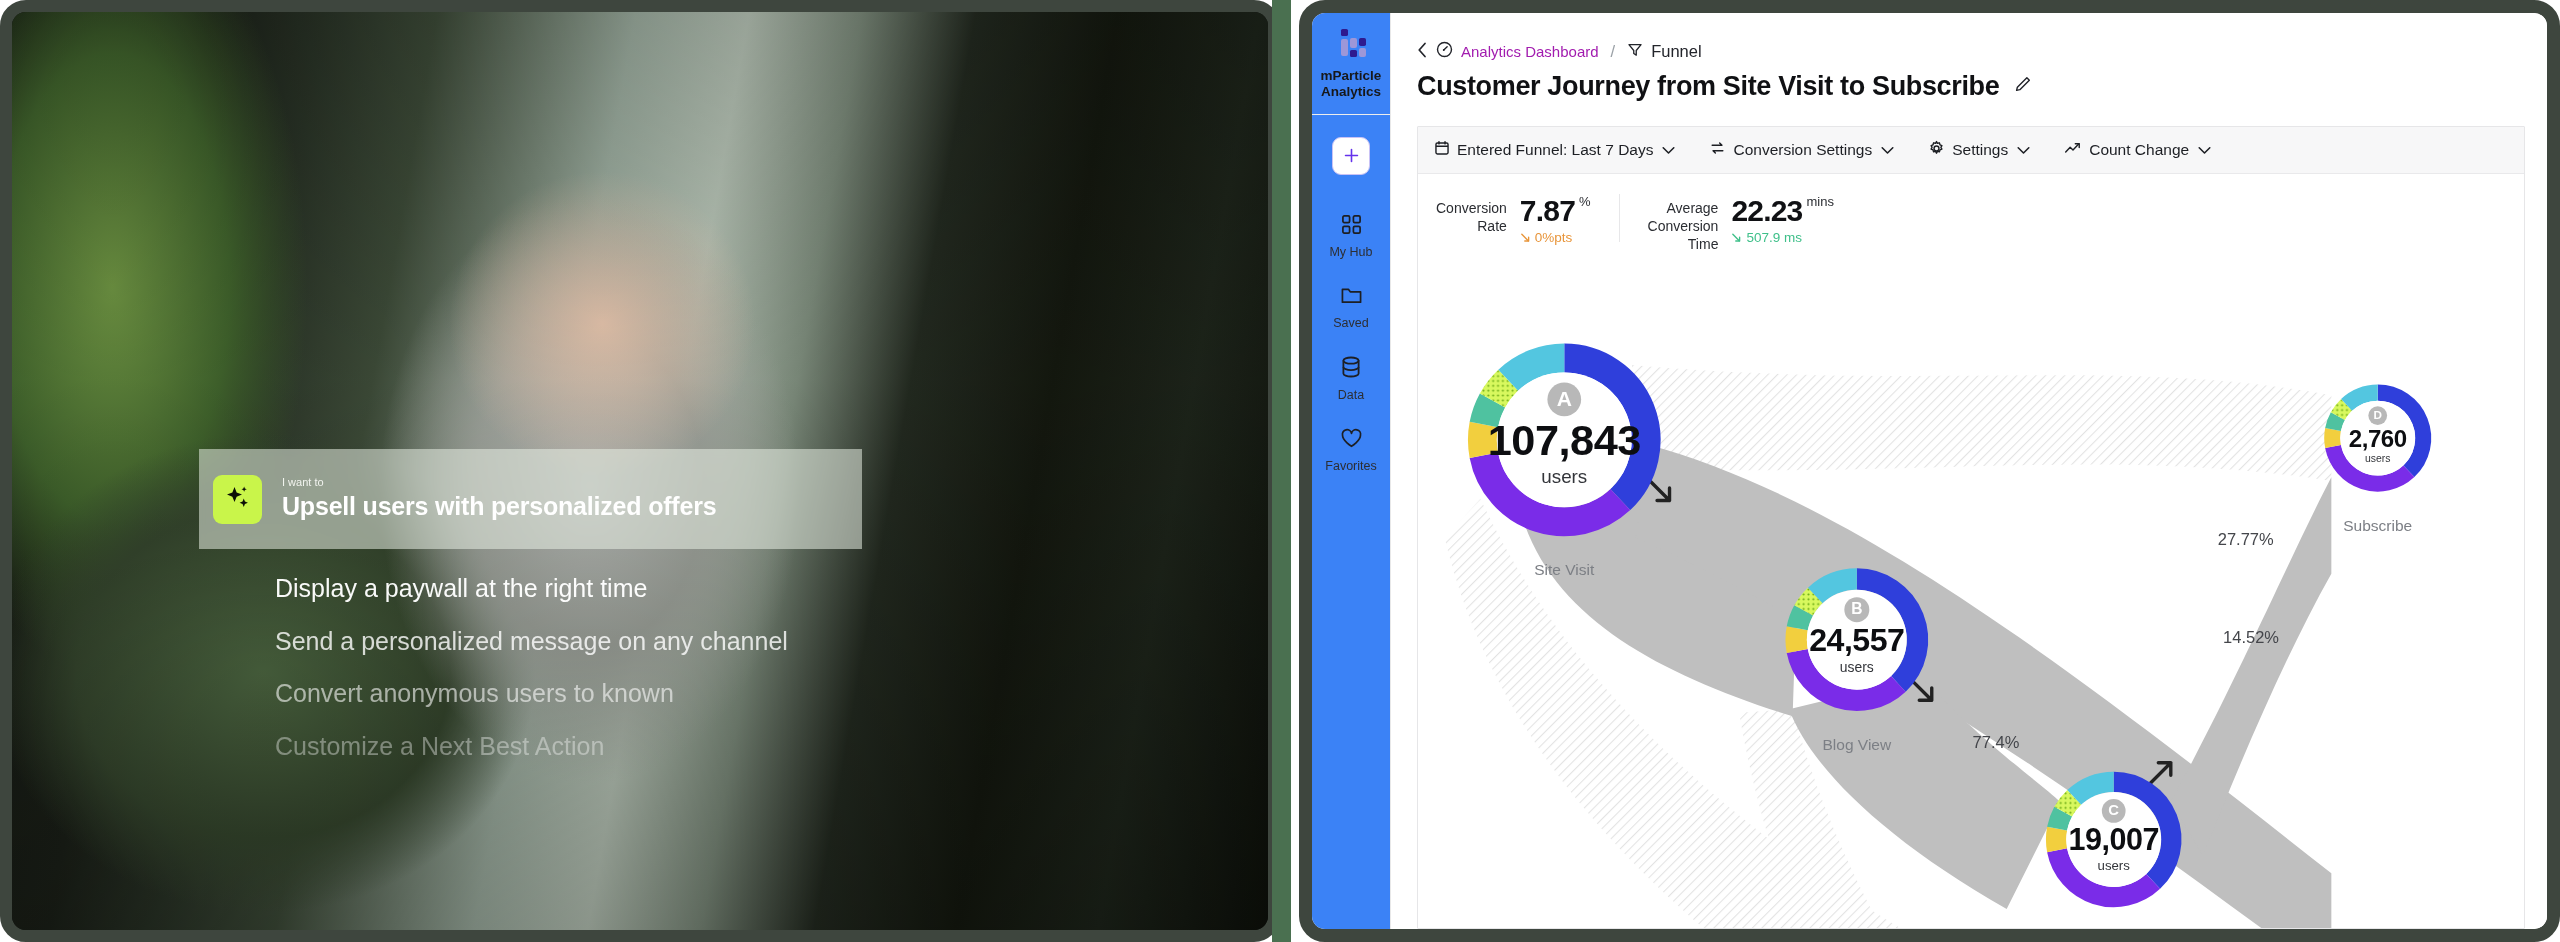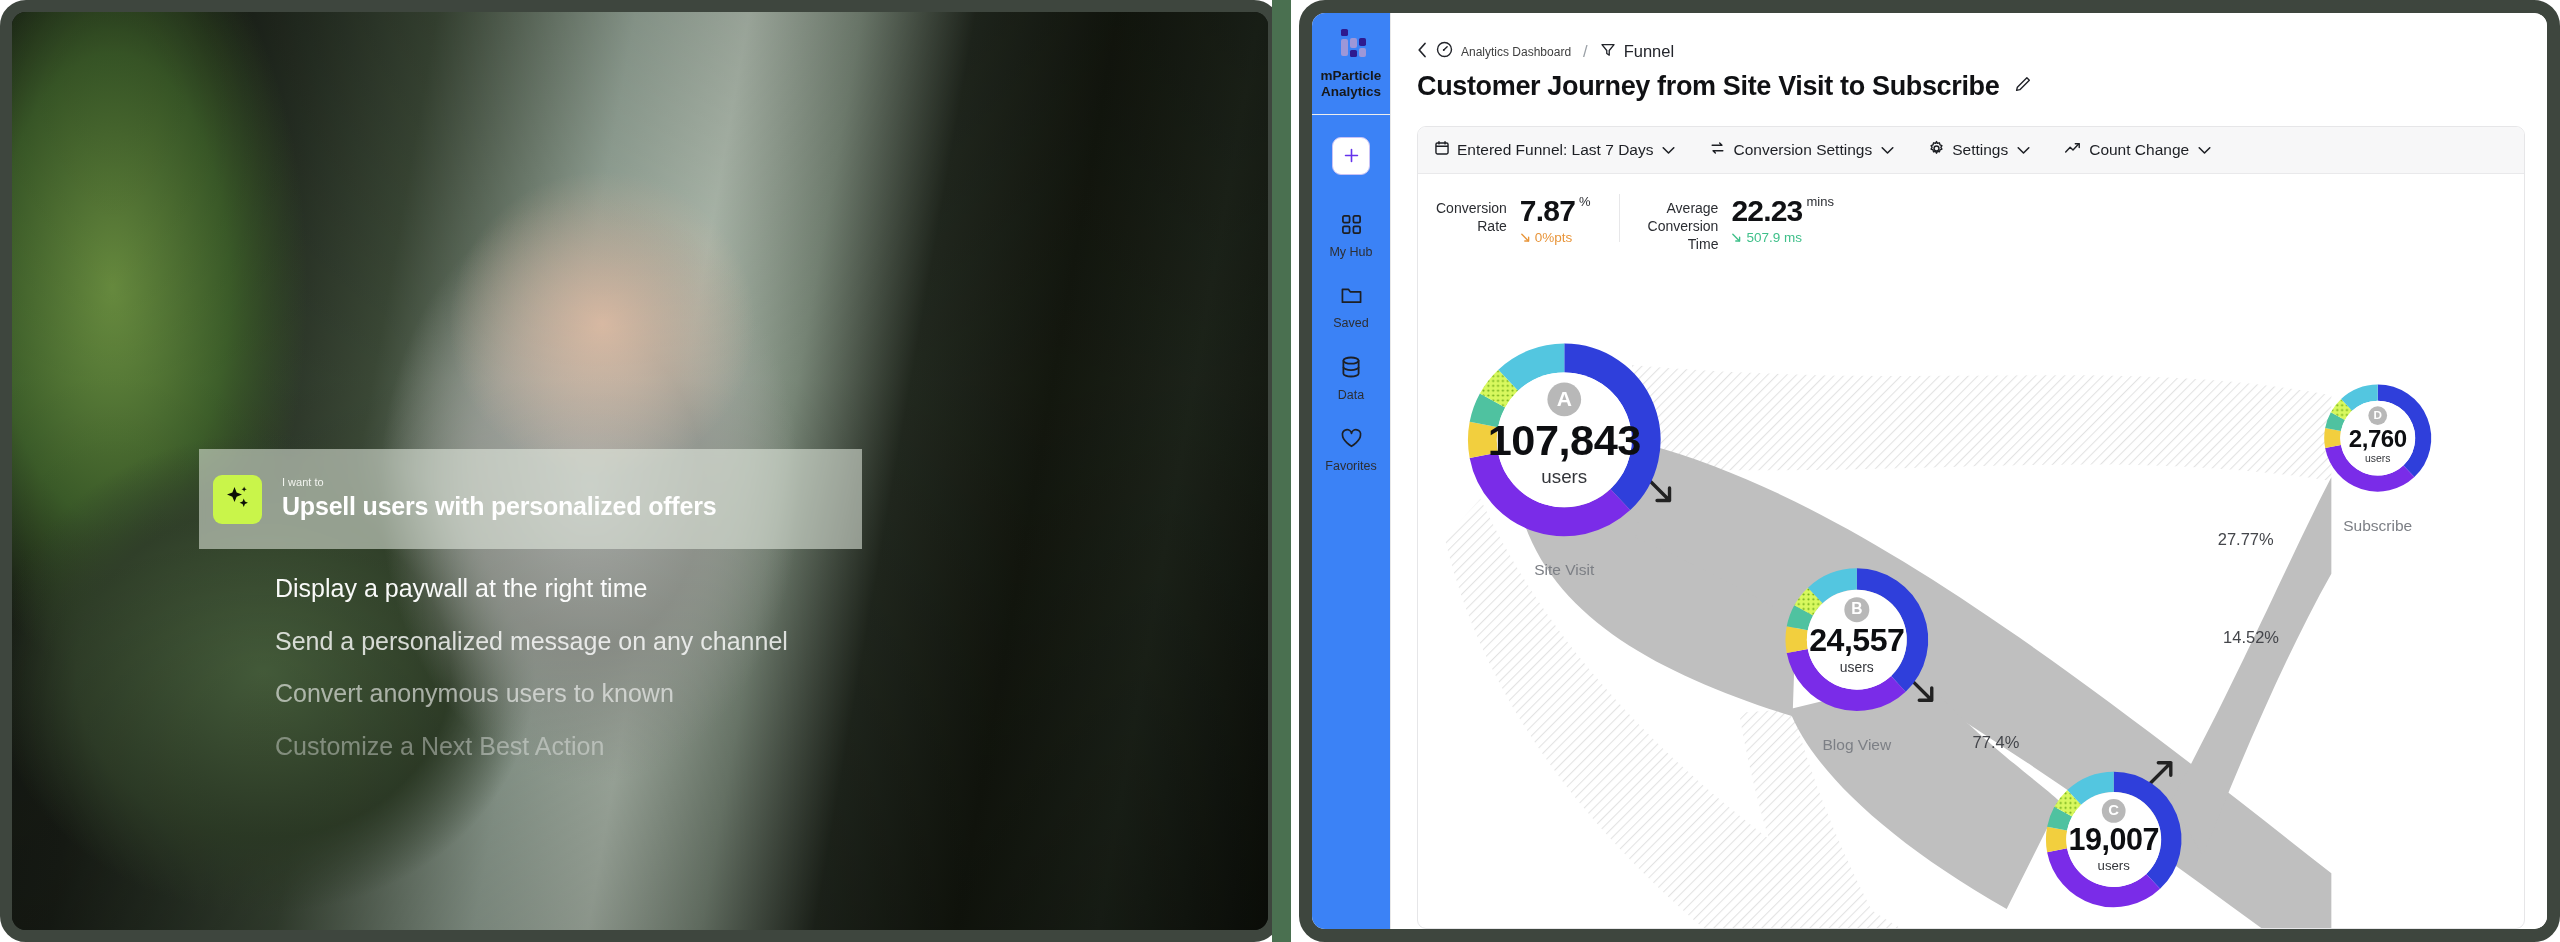--- a/index.html
+++ b/index.html
@@ -73,29 +73,29 @@
     border:1px solid #c9c2f5; background:#ffffff;
     display:flex; align-items:center; justify-content:center; cursor:pointer;
   }
   .nav{ margin-top:26px; width:100%; display:flex; flex-direction:column; align-items:center; }
   .nav-item{ width:100%; padding:13px 0; display:flex; flex-direction:column; align-items:center; cursor:pointer; }
   .nav-label{ font-size:12.5px; color:#2c2e33; margin-top:6px; }
 
   .content{ flex:1; background:#ffffff; display:flex; flex-direction:column; min-width:0; }
 
   .crumb{ display:flex; align-items:center; gap:8px; padding:28px 0 0 26px; font-size:16.5px; color:#23252b; }
-  .crumb a{ color:#404040; text-decoration:none; font-size:12px; }
+  .crumb a{ color:#a21caf; text-decoration:none; font-size:15px; }
   .crumb .sep{ color:#9aa0a6; margin:0 4px; }
   .crumb .leaf{ color:#23252b; }
 
   .title-row{ display:flex; align-items:center; gap:14px; padding:9px 0 0 26px; }
   .title{ font-size:27px; font-weight:700; color:#101114; letter-spacing:-0.35px; }
 
   .card{
-    margin:24px 22px 0 26px; border:1px solid #e6e6e8; border-radius:9px;
+    margin:24px 22px 0 26px; border:1px solid #e6e6e8; border-radius:1px;
     background:#fff; flex:1; display:flex; flex-direction:column; min-height:0; overflow:hidden;
   }
   .toolbar{
     height:47px; background:#f7f7f8; border-bottom:1px solid #e9e9eb;
     display:flex; align-items:center; padding:0 16px; gap:34px;
   }
   .tb-item{ display:flex; align-items:center; gap:7px; font-size:15.5px; color:#1d1f24; cursor:pointer; white-space:nowrap; }
   .chev{ margin-left:2px; }
 
   .kpis{ display:flex; align-items:stretch; padding:20px 0 14px 18px; height:82px; }

